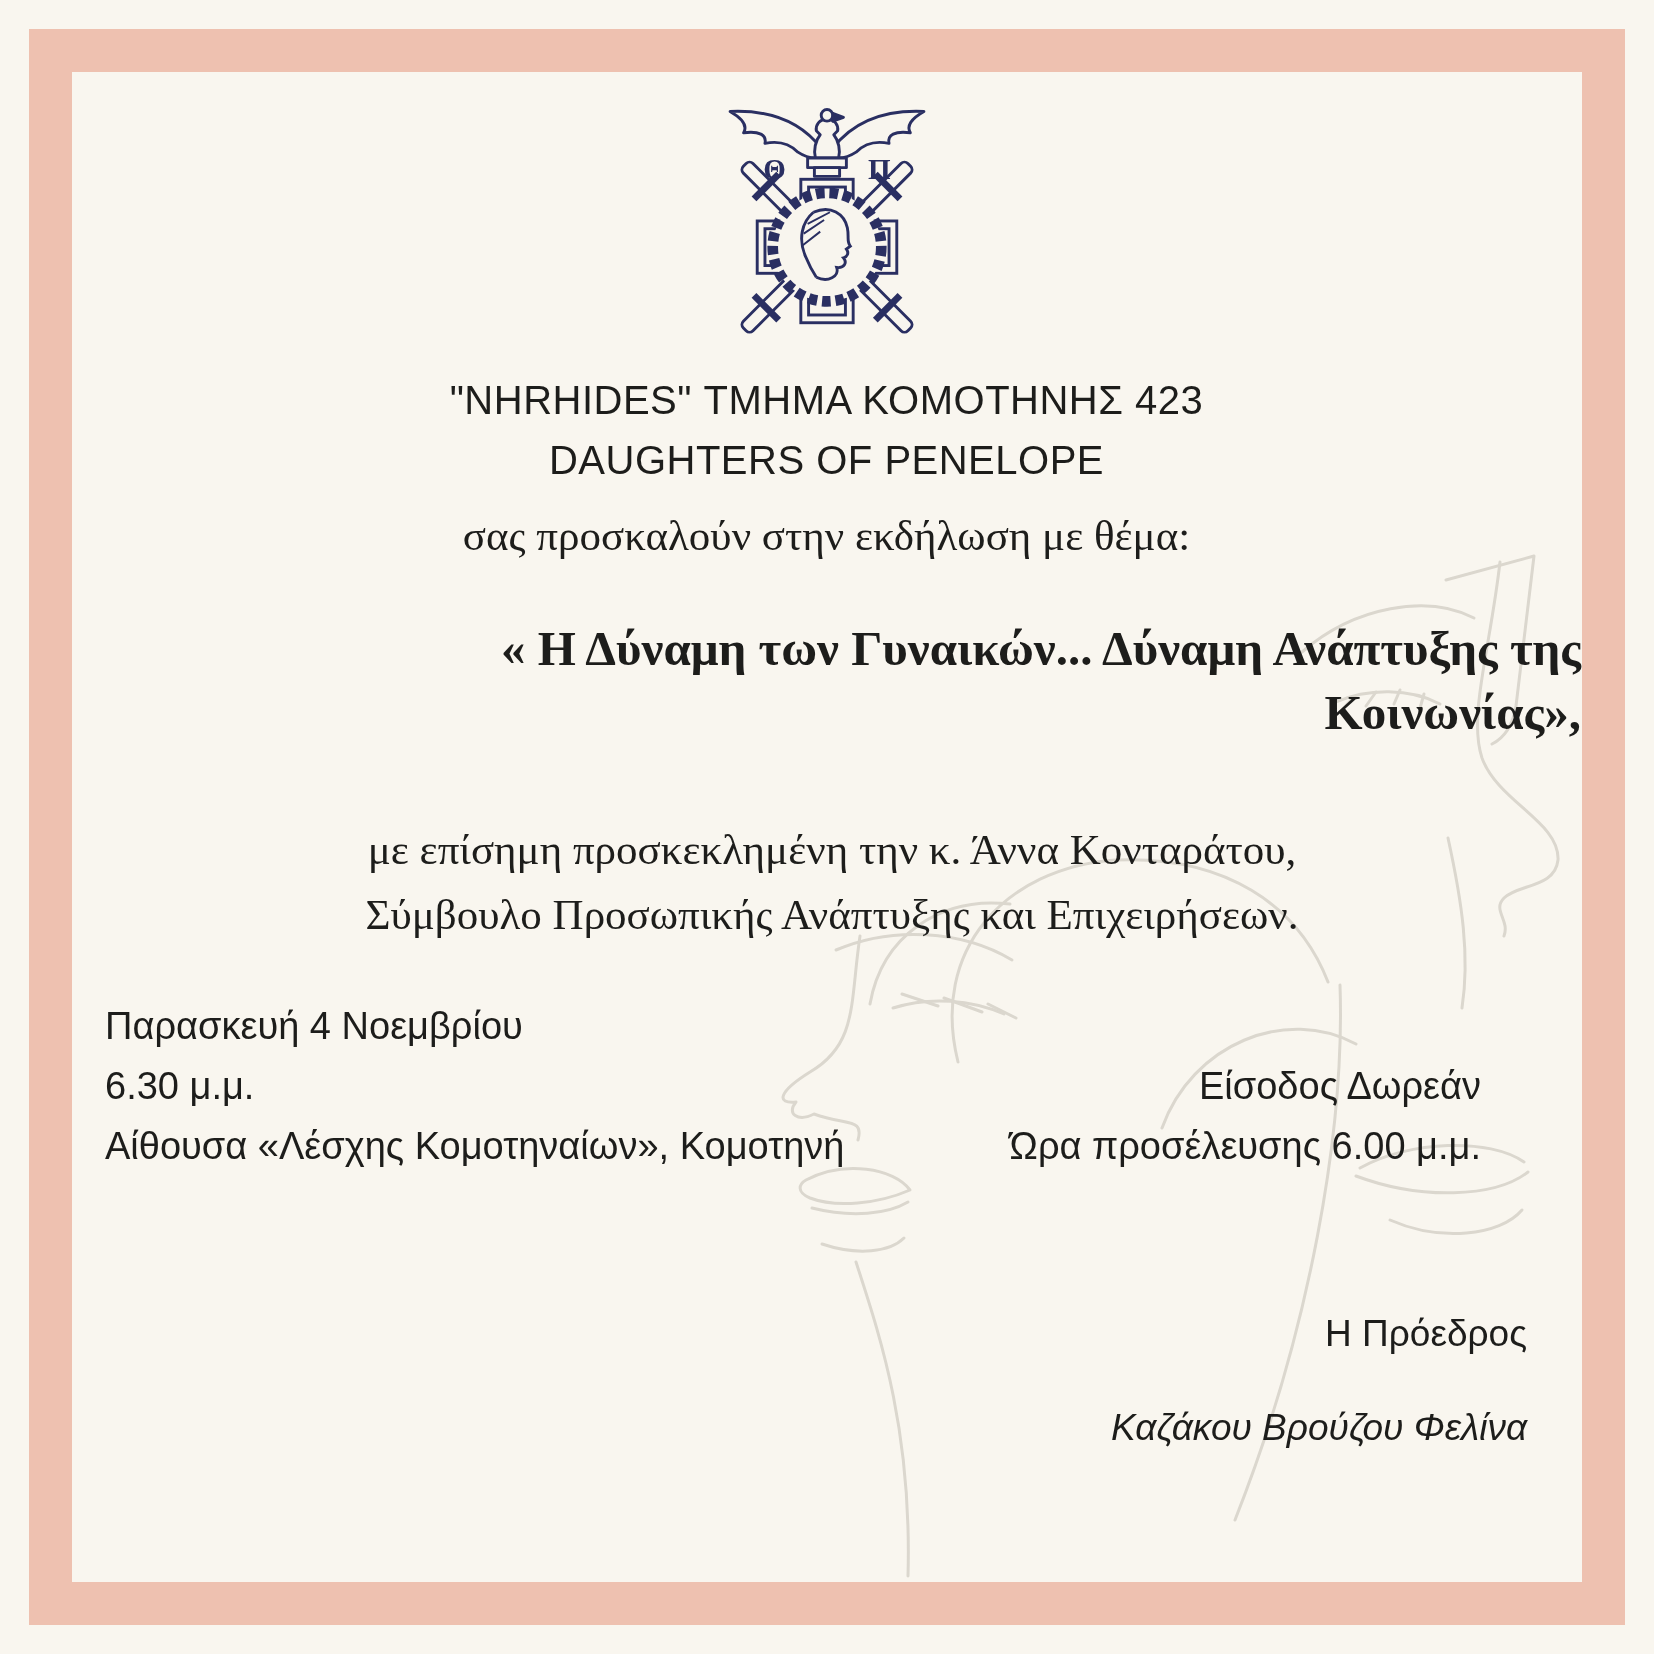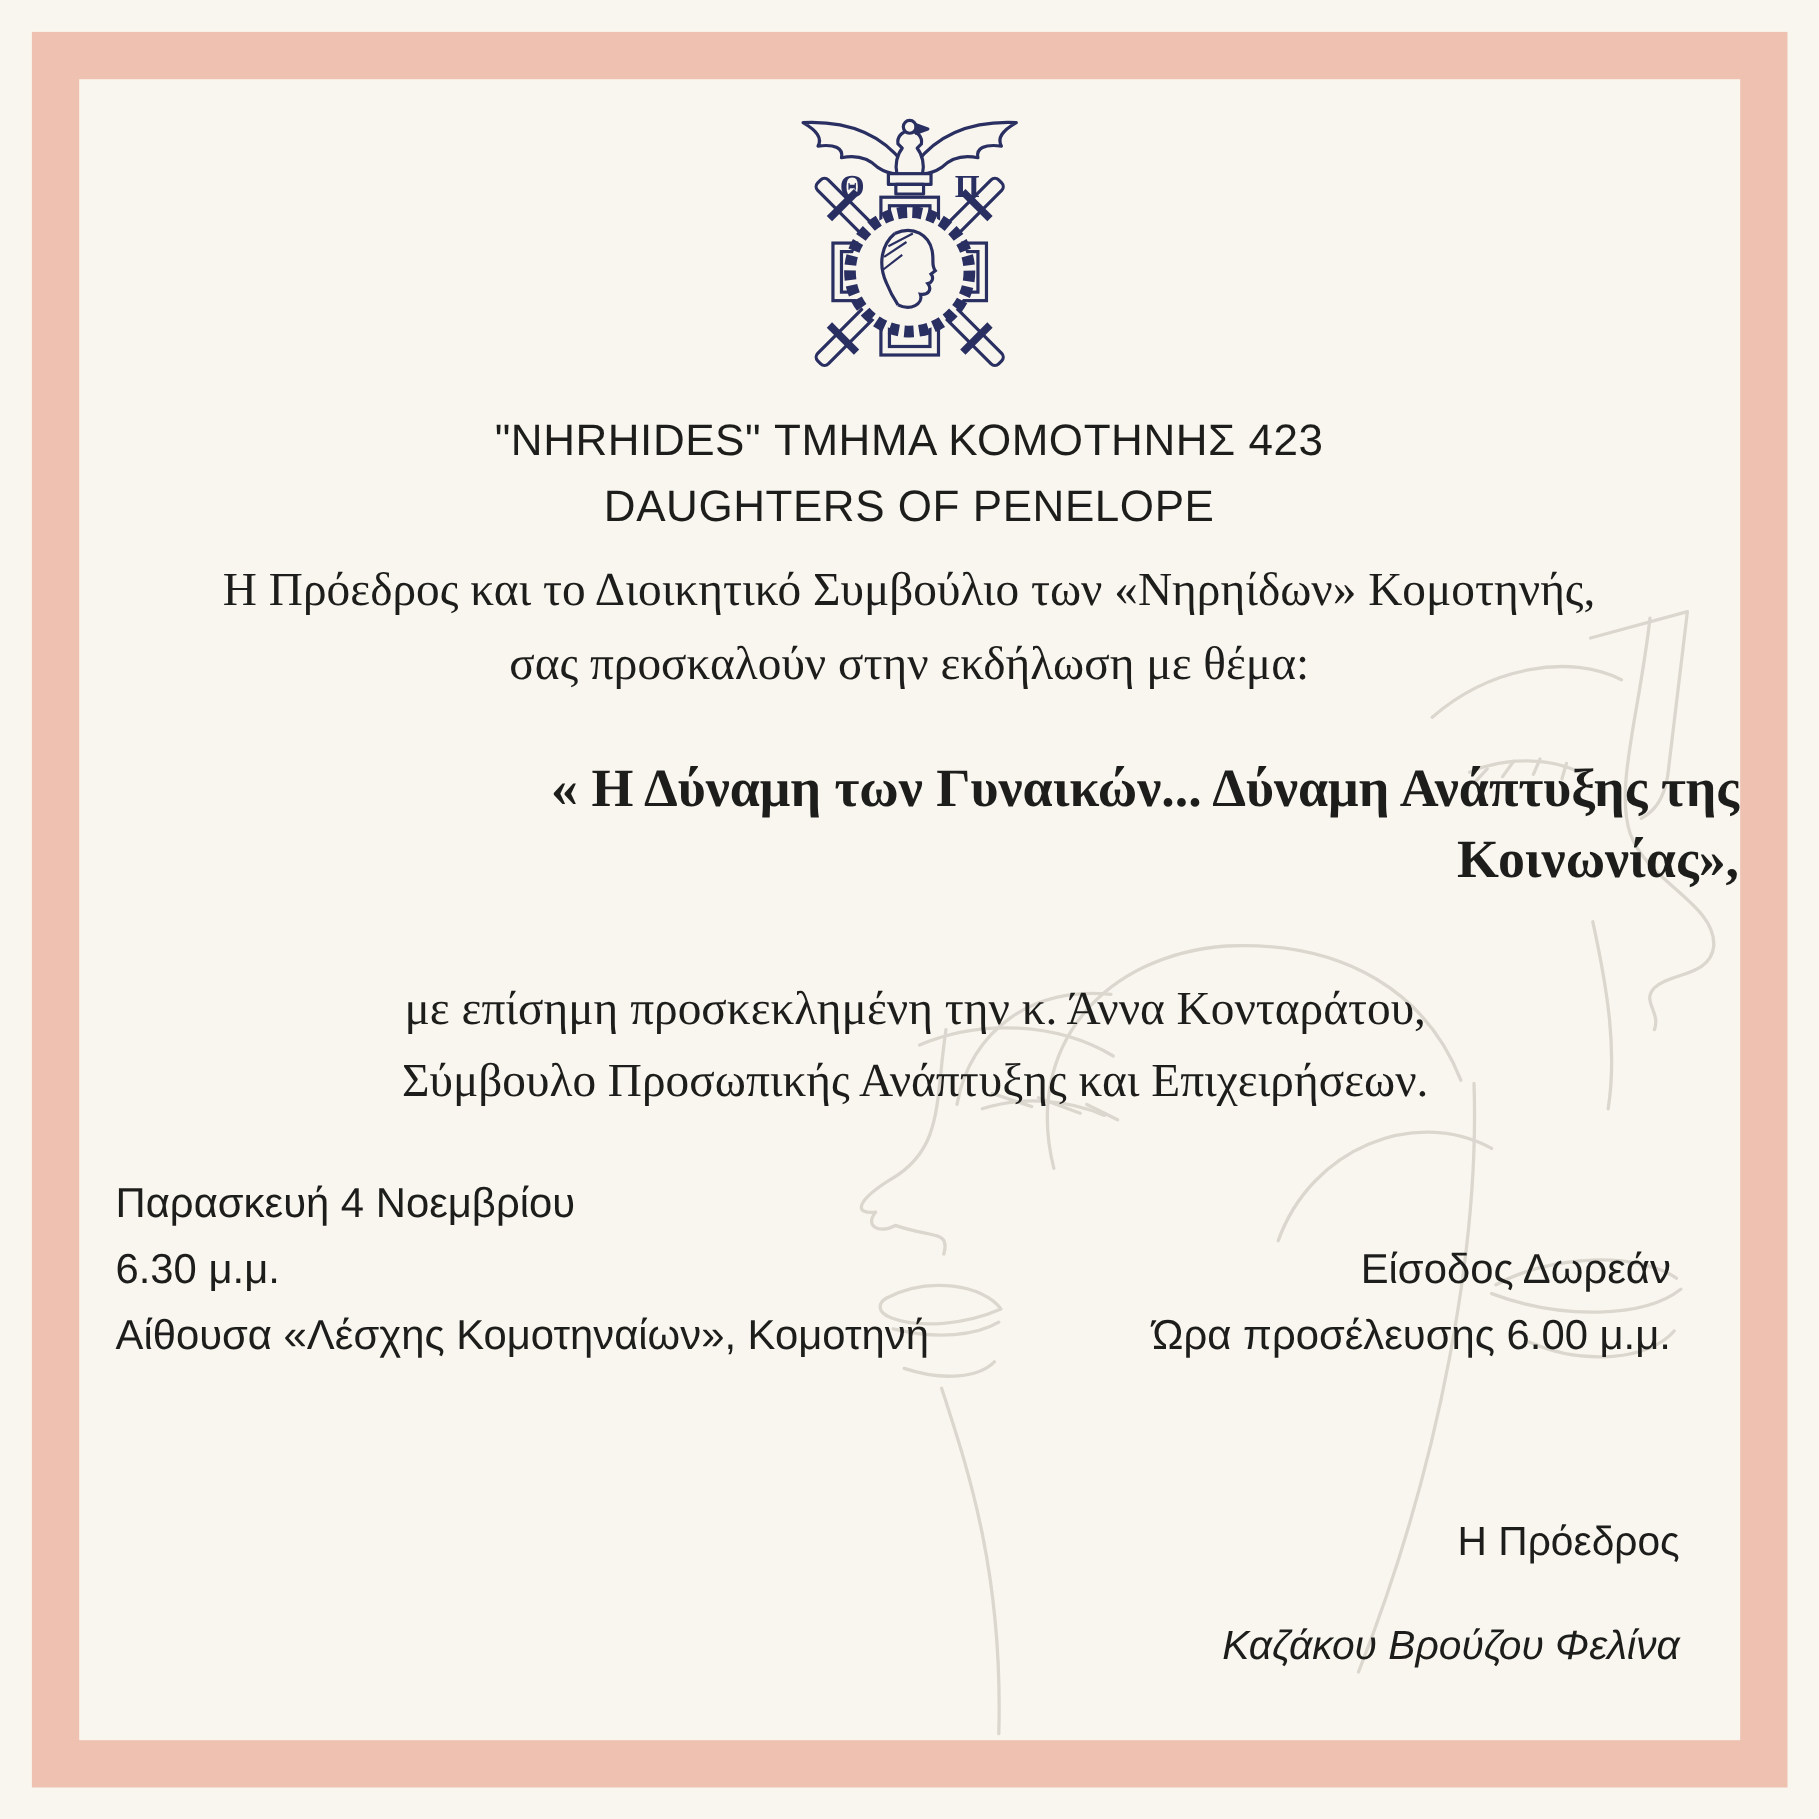--- a/index.html
+++ b/index.html
@@ -10,21 +10,21 @@
   .content{position:absolute;left:72px;top:72px;width:1509px;height:1506px;z-index:1;}
   .logo{margin-top:22px;text-align:center;}
   .org{margin-top:20px;text-align:center;font-size:40px;line-height:60px;
        letter-spacing:.5px;font-family:"Liberation Sans",sans-serif;}
   .intro{margin-top:12px;text-align:center;font-family:"Liberation Serif",serif;
          font-size:43px;line-height:67px;}
   .event-title{margin-top:48px;text-align:right;font-family:"Liberation Serif",serif;
          font-weight:700;font-size:49px;line-height:64px;}
   .guest{margin-top:72px;text-align:center;font-family:"Liberation Serif",serif;
          font-size:43px;line-height:65px;margin-left:11px;}
-  .details{margin-top:56px;padding:0 62px 0 33px;font-size:38px;line-height:46px;}
+  .details{margin-top:56px;padding:0 100px 0 33px;font-size:38px;line-height:46px;}
   .details .row{display:flex;justify-content:space-between;margin-bottom:14px;}
   .signature{margin-top:140px;position:relative;left:-54px;text-align:right;font-size:37px;line-height:50px;}
   .signature .name{margin-top:44px;font-style:italic;}
 </style>
 </head>
 <body>
 
 <div class="canvas">
 
   <svg class="lineart" viewBox="0 0 1654 1654" fill="none" stroke="#d8d4cb" stroke-width="3" stroke-linecap="round" stroke-linejoin="round" opacity="0.9">
@@ -109,21 +109,20 @@
         <text x="184" y="88" font-size="30" font-weight="700" fill="#2a2f62" text-anchor="middle" font-family="Liberation Serif, serif">Π</text>
       </svg>
     </div>
 
     <div class="org">
       <div>"NHRHIDES" ΤΜΗΜΑ ΚΟΜΟΤΗΝΗΣ 423</div>
       <div>DAUGHTERS OF PENELOPE</div>
     </div>
 
     <div class="intro">
-      <div>Η Πρόεδρος και το Διοικητικό Συμβούλιο των «Νηρηίδων» Κομοτηνής,</div>
       <div>σας προσκαλούν στην εκδήλωση με θέμα:</div>
     </div>
 
     <div class="event-title">
       <div>« Η Δύναμη των Γυναικών... Δύναμη Ανάπτυξης της</div>
       <div>Κοινωνίας»,</div>
     </div>
 
     <div class="guest">
       <div>με επίσημη προσκεκλημένη την κ. Άννα Κονταράτου,</div>

